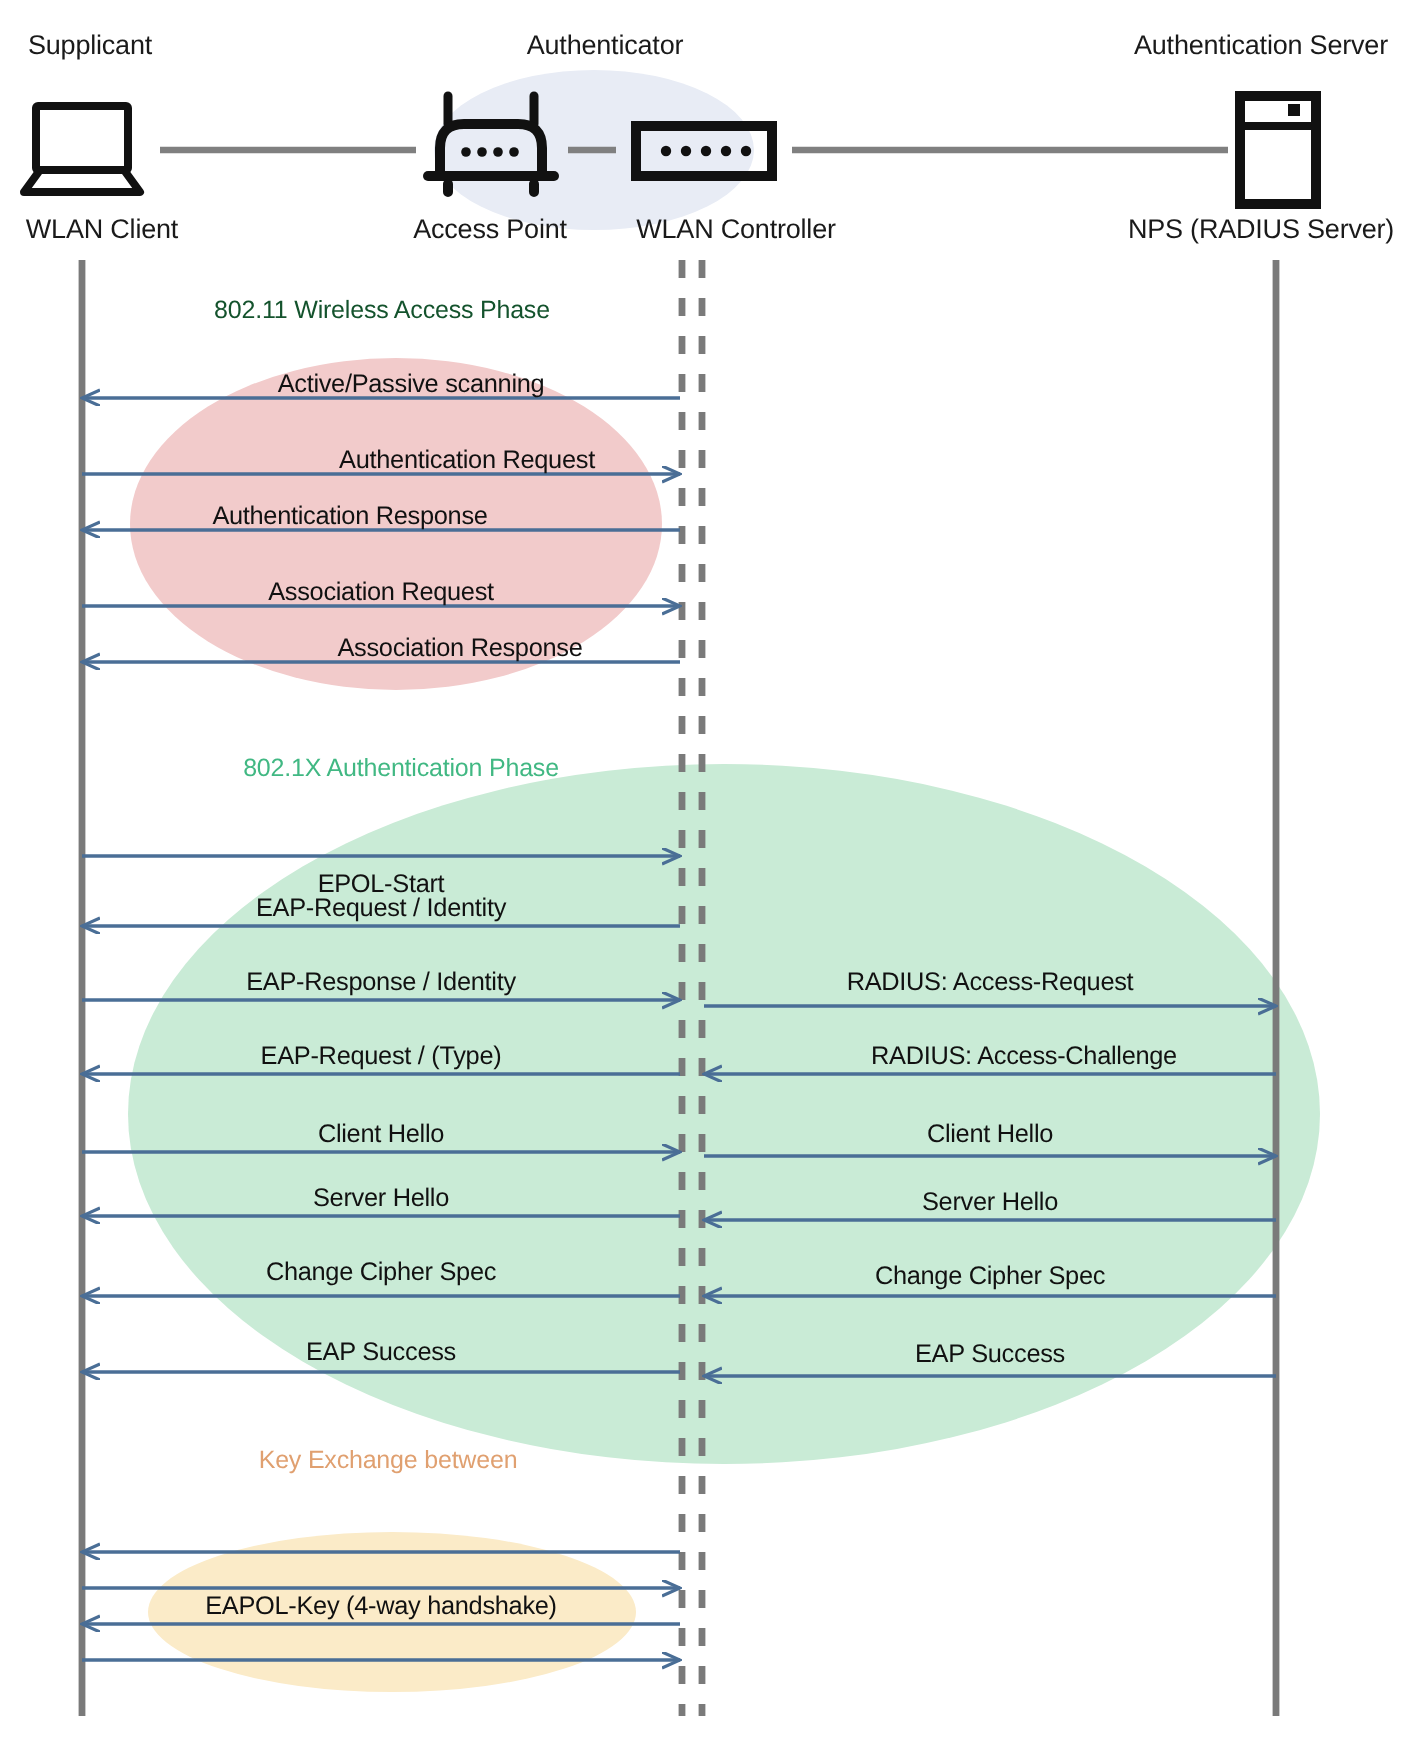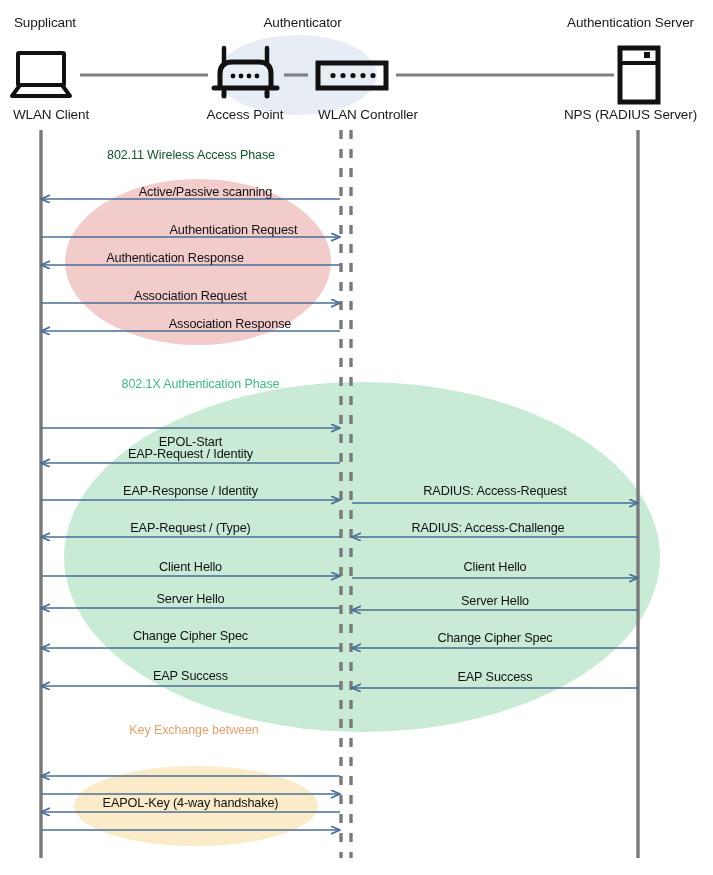--- a/index.html
+++ b/index.html
@@ -185,20 +185,20 @@
       <div class="msg-label" style="left: 40.5px; top: 396px; width: 300px; margin-top: 39px;">EPOL-Start</div>
       <div class="msg-label" style="left: 40.5px; top: 447px; width: 300px;">EAP-Request / Identity</div>
       <div class="msg-label" style="left: 40.5px; top: 484px; width: 300px;">EAP-Response / Identity</div>
       <div class="msg-label" style="left: 40.5px; top: 521px; width: 300px;">EAP-Request / (Type)</div>
       <div class="msg-label" style="left: 40.5px; top: 560px; width: 300px;">Client Hello</div>
       <div class="msg-label" style="left: 40.5px; top: 592px; width: 300px;">Server Hello</div>
       <div class="msg-label" style="left: 40.5px; top: 629px; width: 300px;">Change Cipher Spec</div>
       <div class="msg-label" style="left: 40.5px; top: 669px; width: 300px;">EAP Success</div>
       <div class="msg-label" style="left: 40.5px; top: 796px; width: 300px;">EAPOL-Key (4-way handshake)</div>
       <div class="msg-label" style="left: 345px; top: 484px; width: 300px;">RADIUS: Access-Request</div>
-      <div class="msg-label" style="left: 338px; top: 521px; width: 300px;">RADIUS: Access-Challenge</div>
+      <div class="msg-label" style="left: 362px; top: 521px; width: 300px;">RADIUS: Access-Challenge</div>
       <div class="msg-label" style="left: 345px; top: 560px; width: 300px;">Client Hello</div>
       <div class="msg-label" style="left: 345px; top: 594px; width: 300px;">Server Hello</div>
       <div class="msg-label" style="left: 345px; top: 631px; width: 300px;">Change Cipher Spec</div>
       <div class="msg-label" style="left: 345px; top: 670px; width: 300px;">EAP Success</div>
     </div>
 
 </div>
 
 </body></html>

